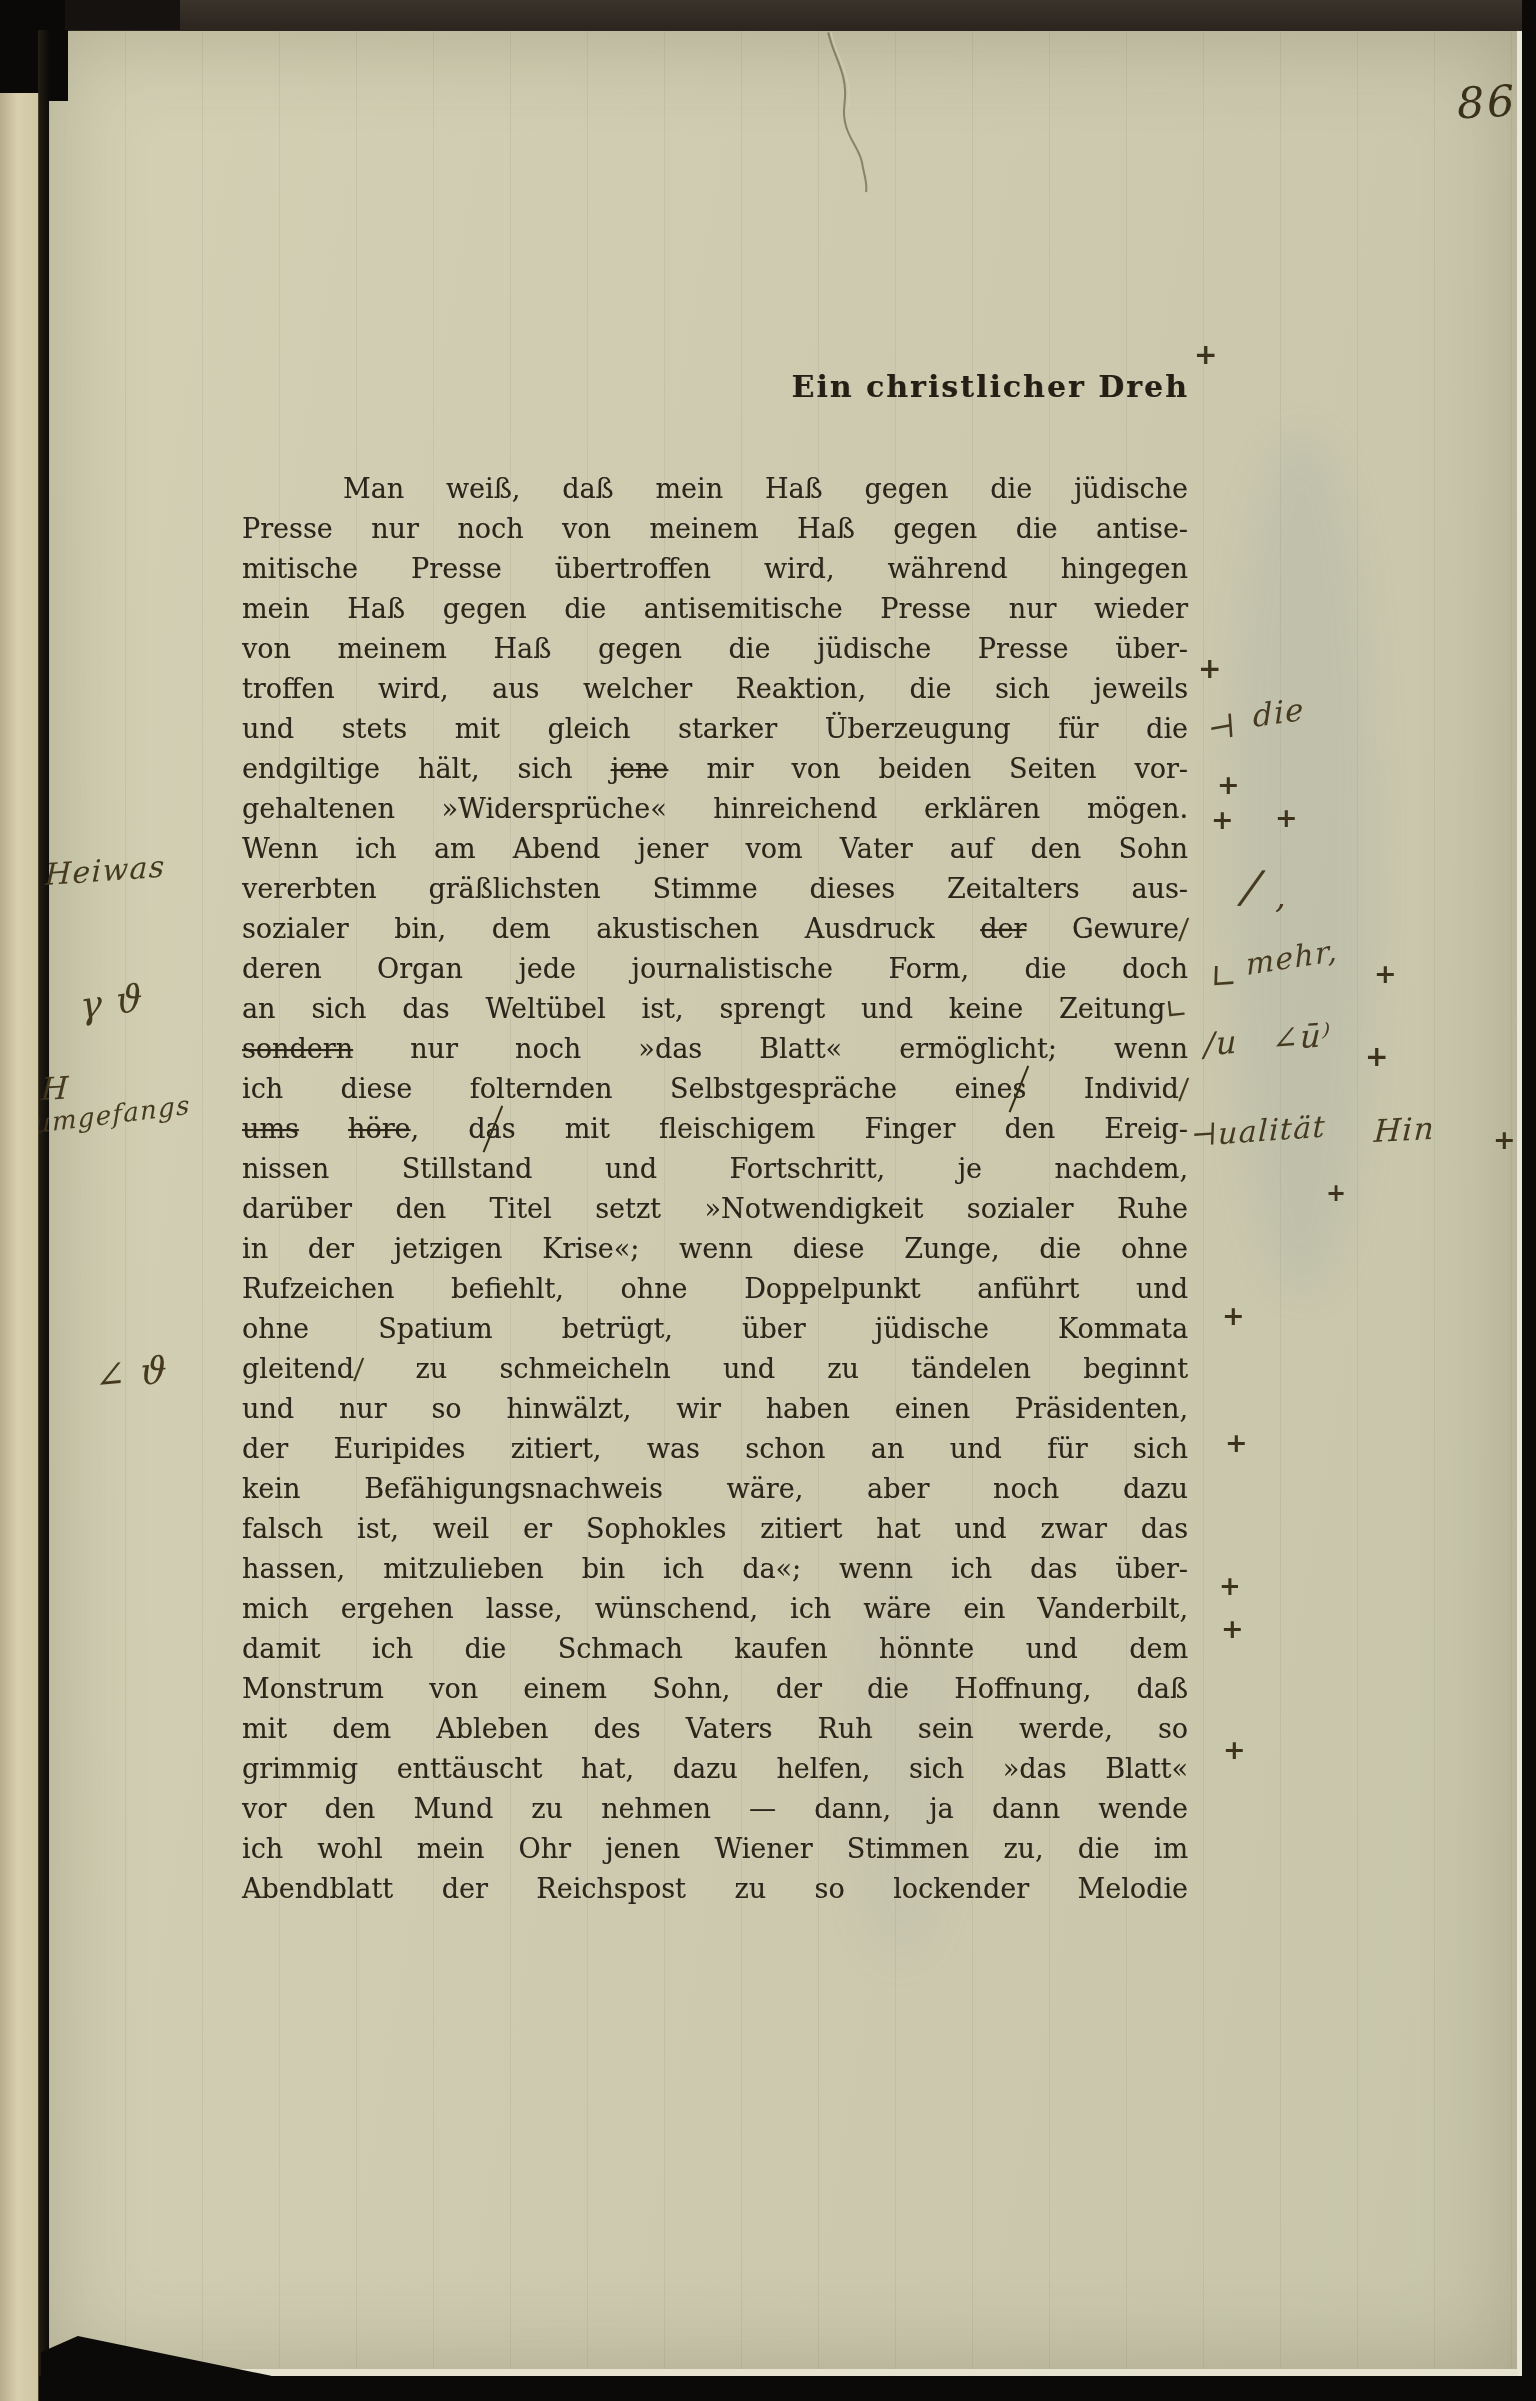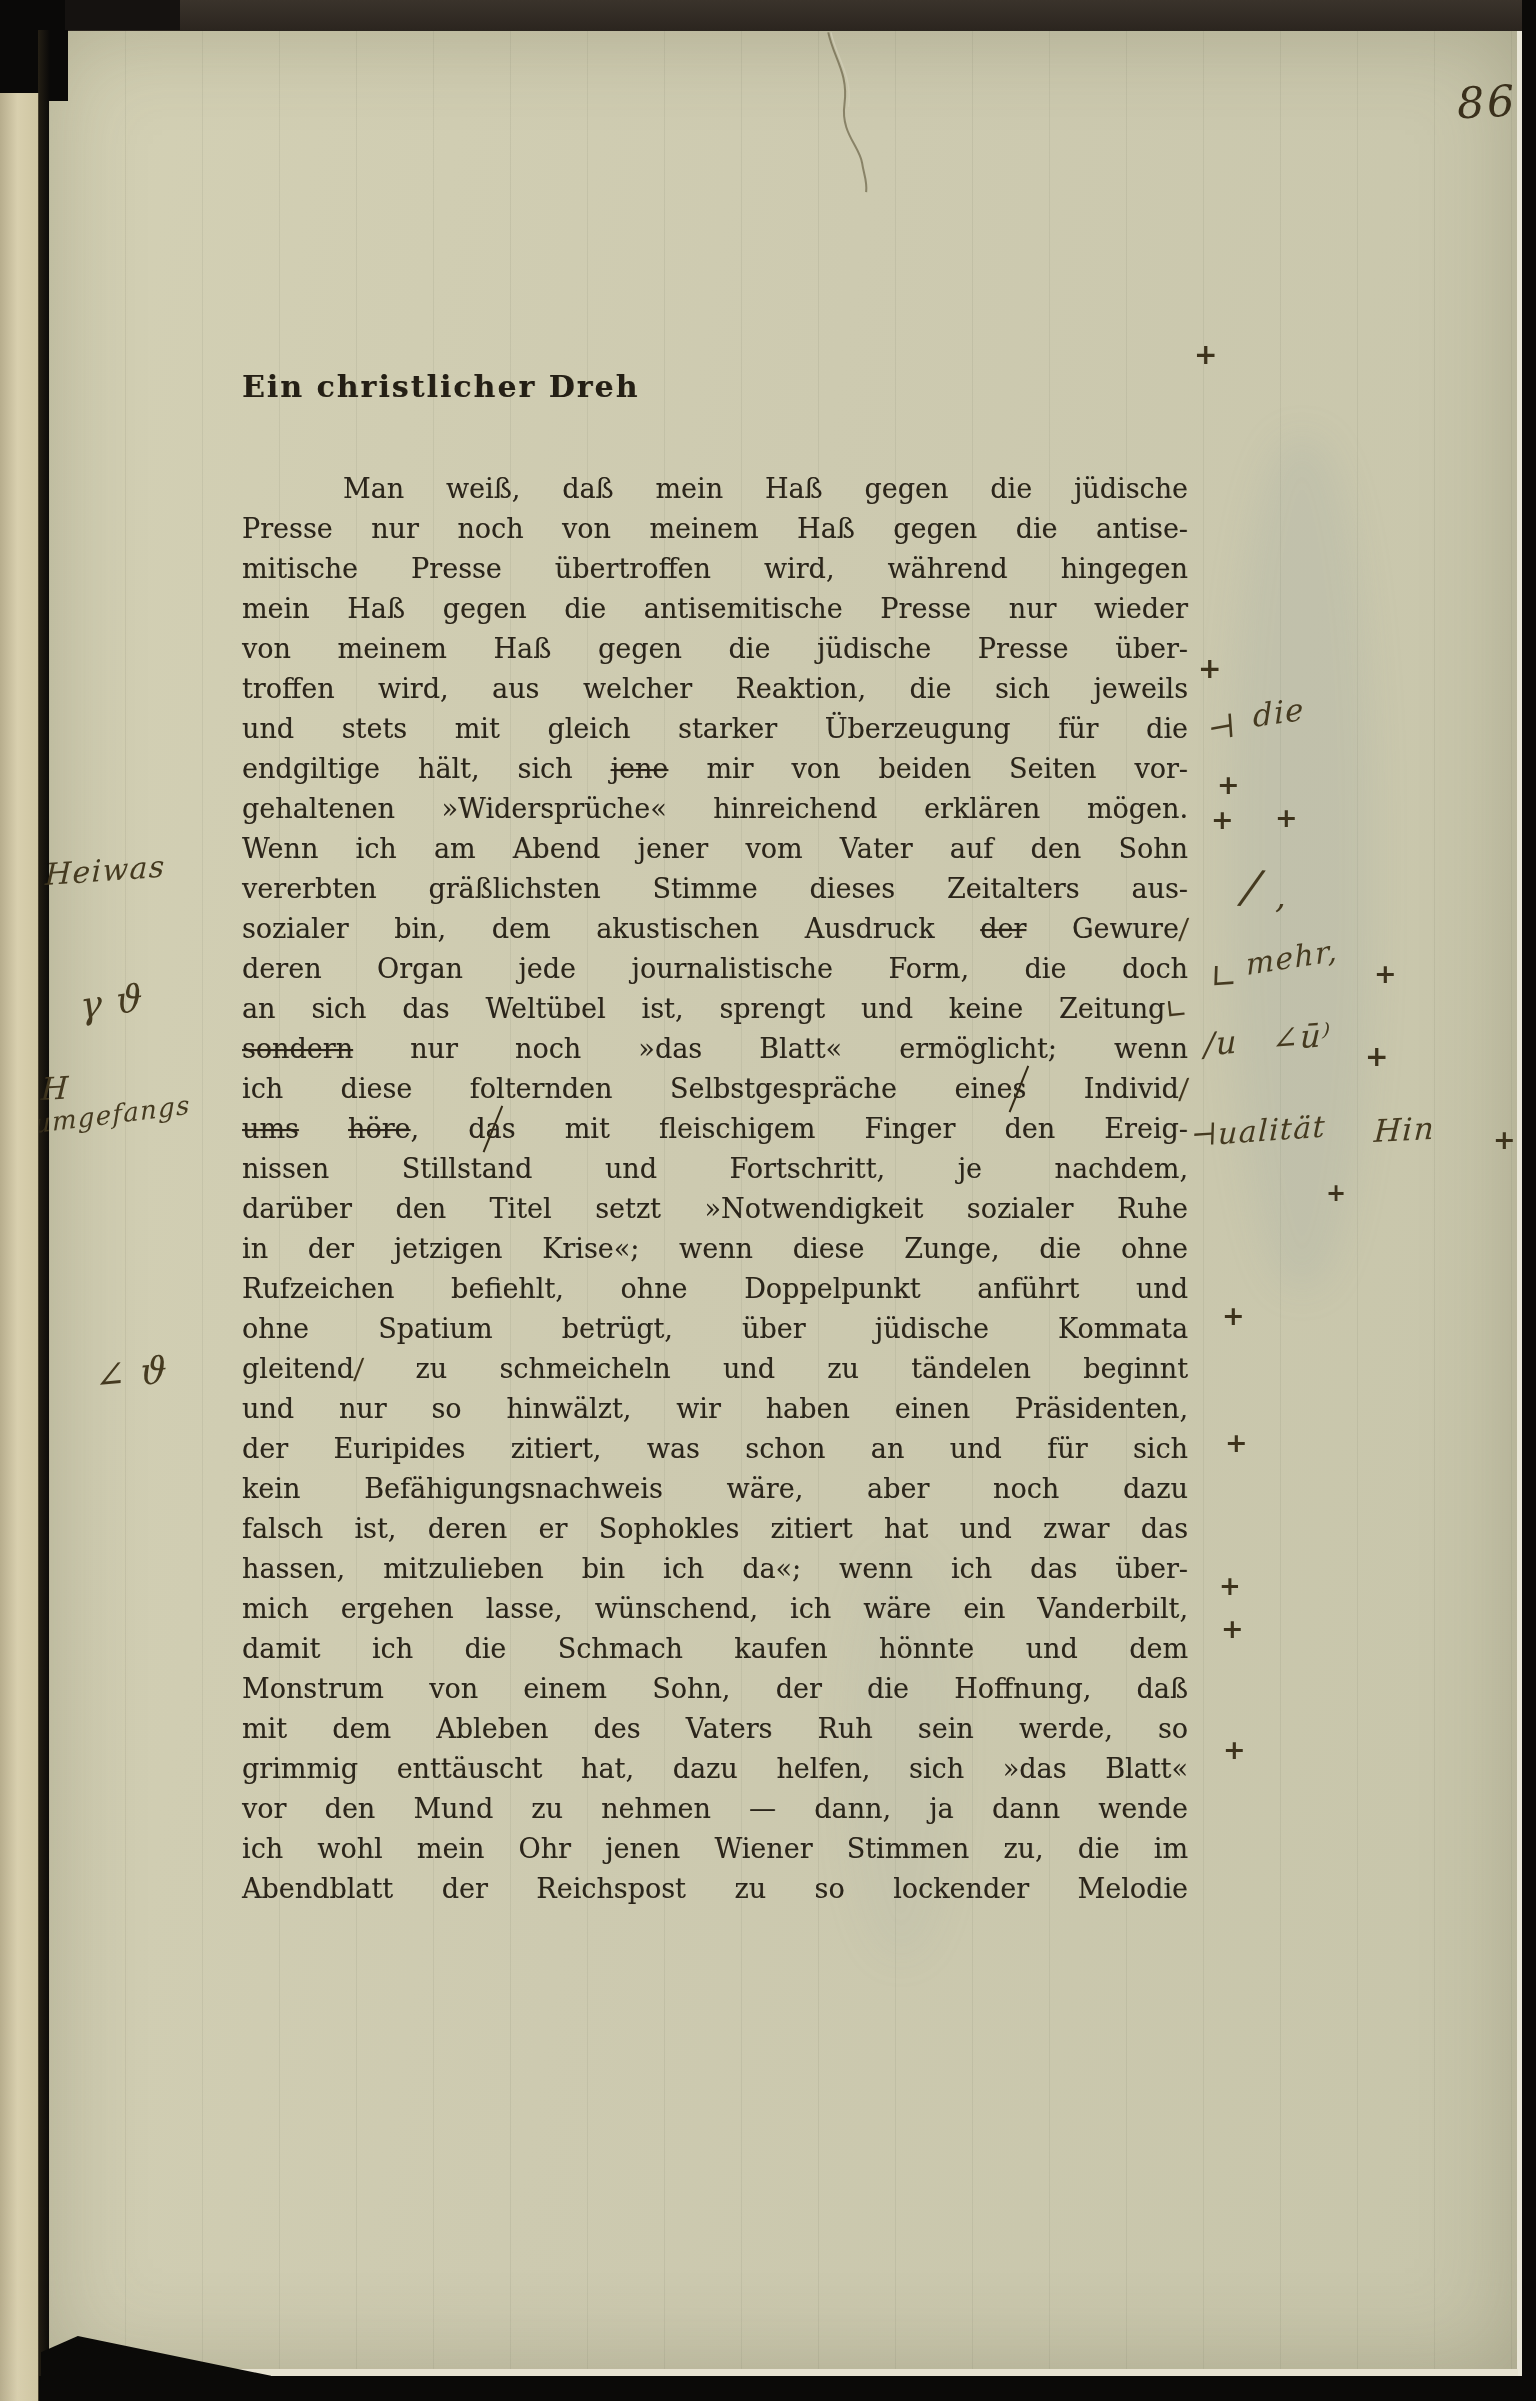--- a/index.html
+++ b/index.html
@@ -32,21 +32,21 @@
           rgba(95,100,80,0.10) 76px,rgba(95,100,80,0.10) 77px);}
   .ghost{position:absolute;left:1182px;top:406px;width:142px;height:852px;border-radius:45%;
          background:rgba(135,152,160,0.12);filter:blur(17.6px);}
   .ghost2{position:absolute;left:798px;top:1522px;width:108px;height:406px;border-radius:45%;
          background:rgba(135,150,150,0.07);filter:blur(17.6px);}
   .crease-svg{position:absolute;left:717px;top:0px;}
 
   
   .pagenum{position:absolute;left:1408px;top:46px;font-size:43px;font-style:italic;
            color:#3a301c;transform:rotate(-3deg);letter-spacing:2.7px;}
-  .title{position:absolute;left:193px;top:338px;width:947px;text-align:left;
+  .title{position:absolute;left:193px;top:338px;width:947px;text-align:right;
          font-weight:bold;font-size:30px;letter-spacing:2px;color:#241f15;
          text-shadow:0.4px 0.4px 0.5px rgba(50,40,25,0.4);}
   .textblock{position:absolute;left:193px;top:438px;width:946px;}
   .line{height:40px;line-height:40px;font-size:27px;color:#2b251b;
         text-align:justify;text-align-last:justify;text-justify:inter-word;
         white-space:normal;overflow:visible;
         text-shadow:0.3px 0.3px 0.5px rgba(55,45,30,0.35);}
   .line.indent{padding-left:101px;}
   .strike{text-decoration:line-through;text-decoration-thickness:2.4px;
           text-decoration-color:rgba(40,32,20,0.95);}
@@ -99,21 +99,21 @@
         <div class="line"><span class="strike">ums</span><span> </span><span class="strike">höre</span><span>, d</span><span class="slash">a</span><span>s mit fleischigem Finger den Ereig-</span></div>
         <div class="line"><span>nissen Stillstand und Fortschritt, je nachdem,</span></div>
         <div class="line"><span>darüber den Titel setzt »Notwendigkeit sozialer Ruhe</span></div>
         <div class="line"><span>in der jetzigen Krise«; wenn diese Zunge, die ohne</span></div>
         <div class="line"><span>Rufzeichen befiehlt, ohne Doppelpunkt anführt und</span></div>
         <div class="line"><span>ohne Spatium betrügt, über jüdische Kommata</span></div>
         <div class="line"><span>gleitend</span><span class="hand-inline">∕</span><span> zu schmeicheln und zu tändelen beginnt</span></div>
         <div class="line"><span>und nur so hinwälzt, wir haben einen Präsidenten,</span></div>
         <div class="line"><span>der Euripides zitiert, was schon an und für sich</span></div>
         <div class="line"><span>kein Befähigungsnachweis wäre, aber noch dazu</span></div>
-        <div class="line"><span>falsch ist, deren er Sophokles zitiert hat und zwar das</span></div>
+        <div class="line"><span>falsch ist, weil er Sophokles zitiert hat und zwar das</span></div>
         <div class="line"><span>hassen, mitzulieben bin ich da«; wenn ich das über-</span></div>
         <div class="line"><span>mich ergehen lasse, wünschend, ich wäre ein Vanderbilt,</span></div>
         <div class="line"><span>damit ich die Schmach kaufen hönnte und dem</span></div>
         <div class="line"><span>Monstrum von einem Sohn, der die Hoffnung, daß</span></div>
         <div class="line"><span>mit dem Ableben des Vaters Ruh sein werde, so</span></div>
         <div class="line"><span>grimmig enttäuscht hat, dazu helfen, sich »das Blatt«</span></div>
         <div class="line"><span>vor den Mund zu nehmen — dann, ja dann wende</span></div>
         <div class="line"><span>ich wohl mein Ohr jenen Wiener Stimmen zu, die im</span></div>
         <div class="line"><span>Abendblatt der Reichspost zu so lockender Melodie</span></div>
       </div>

